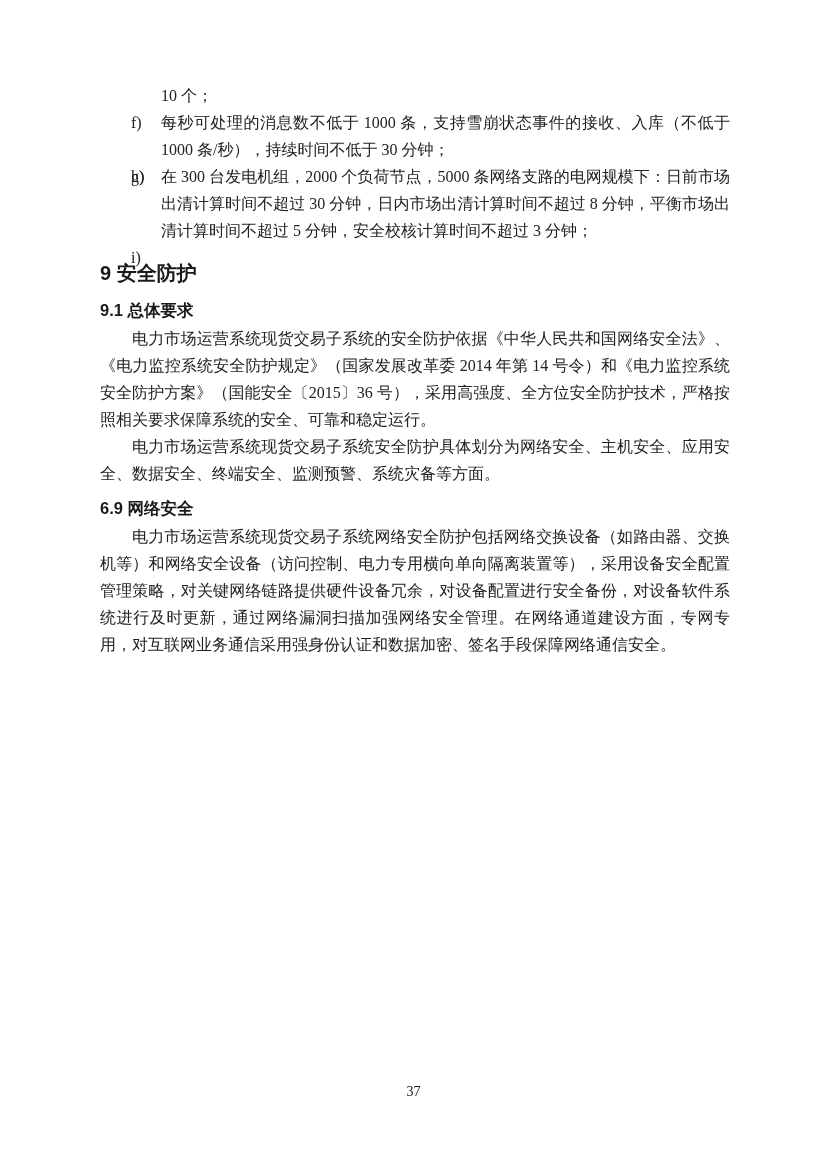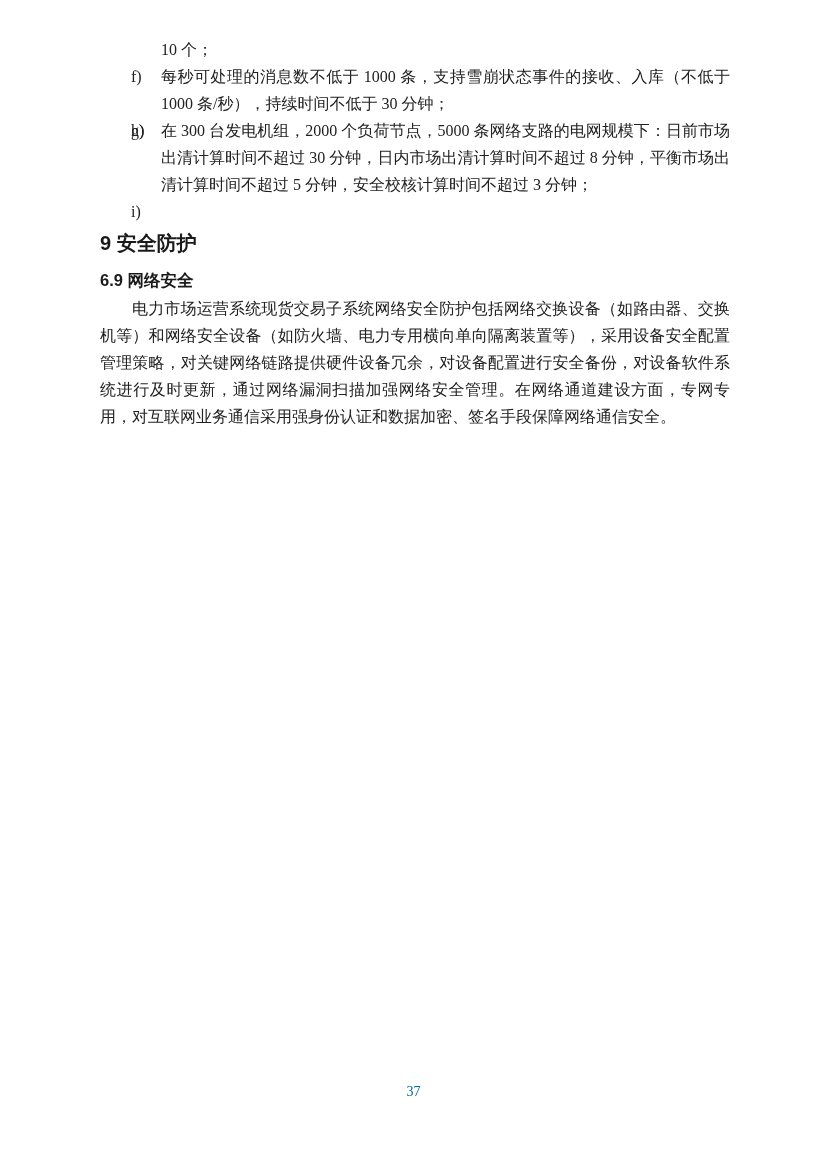--- a/index.html
+++ b/index.html
@@ -7,21 +7,21 @@
     padding: 0;
     background: #ffffff;
   }
   .page {
     position: relative;
     width: 827px;
     height: 1169px;
     margin: 0 auto;
     background: #ffffff;
     box-sizing: border-box;
-    padding: 36px 97px 0 100px;
+    padding: 82px 97px 0 100px;
     font-family: "Liberation Serif", "DejaVu Serif", serif;
     color: #212121;
     overflow: hidden;
   }
   
   .spec-list {
     font-size: 16px;
     line-height: 27px;
     text-align: justify;
   }
@@ -37,21 +37,21 @@
     left: 31px;
     top: 0;
   }
   
   .chapter-heading {
     font-family: "Liberation Sans", "DejaVu Sans", sans-serif;
     font-weight: bold;
     font-size: 20px;
     line-height: 30px;
     color: #1a1a1a;
-    margin: 30px 0 10px 0;
+    margin: 14px 0 10px 0;
   }
   .section-heading {
     font-family: "Liberation Sans", "DejaVu Sans", sans-serif;
     font-weight: bold;
     font-size: 16.5px;
     line-height: 24px;
     color: #1a1a1a;
     margin: 9px 0 3px 0;
   }
   
@@ -63,21 +63,21 @@
     margin: 0;
   }
   
   .page-number {
     position: absolute;
     top: 1084px;
     left: 0;
     width: 827px;
     text-align: center;
     font-size: 14px;
-    color: #0369a1;
+    color: #0f172a;
   }
 </style>
 </head>
 <body>
 
 <div class="page">
 
   <div class="spec-list">
     <div class="cont-line">10 个；</div>
 
@@ -95,24 +95,29 @@
       <span>在 300 台发电机组，2000 个负荷节点，5000 条网络支路的电网规模下：日前市场出清计算时间不超过 30 分钟，日内市场出清计算时间不超过 8 分钟，平衡市场出清计算时间不超过 5 分钟，安全校核计算时间不超过 3 分钟；</span>
     </div>
 
     <div class="spec-item">
       <span class="spec-label">i)</span>
     </div>
   </div>
 
   <div class="chapter-heading">9 安全防护</div>
 
+  <div>
+    <div class="section-heading">9.1 总体要求</div>
+    <p class="para">电力市场运营系统现货交易子系统的安全防护依据《中华人民共和国网络安全法》、《电力监控系统安全防护规定》（国家发展改革委 2014 年第 14 号令）和《电力监控系统安全防护方案》（国能安全〔2015〕36 号），采用高强度、全方位安全防护技术，严格按照相关要求保障系统的安全、可靠和稳定运行。</p>
+    <p class="para">电力市场运营系统现货交易子系统安全防护具体划分为网络安全、主机安全、应用安全、数据安全、终端安全、监测预警、系统灾备等方面。</p>
+  </div>
 
   <div>
     <div class="section-heading">6.9 网络安全</div>
-    <p class="para">电力市场运营系统现货交易子系统网络安全防护包括网络交换设备（如路由器、交换机等）和网络安全设备（如防火墙、电力专用横向单向隔离装置等），采用设备安全配置管理策略，对关键网络链路提供硬件设备冗余，对设备配置进行安全备份，对设备软件系统进行及时更新，通过网络漏洞扫描加强网络安全管理。在网络通道建设方面，专网专用，对互联网业务通信采用强身份认证和数据加密、签名手段保障网络通信安全。</p>
+    <p class="para">电力市场运营系统现货交易子系统网络安全防护包括网络交换设备（如路由器、交换机等）和网络安全设备（访问控制、电力专用横向单向隔离装置等），采用设备安全配置管理策略，对关键网络链路提供硬件设备冗余，对设备配置进行安全备份，对设备软件系统进行及时更新，通过网络漏洞扫描加强网络安全管理。在网络通道建设方面，专网专用，对互联网业务通信采用强身份认证和数据加密、签名手段保障网络通信安全。</p>
   </div>
 
 
 
   <div>
   </div>
 
   <div class="page-number">37</div>
 
 </div>

